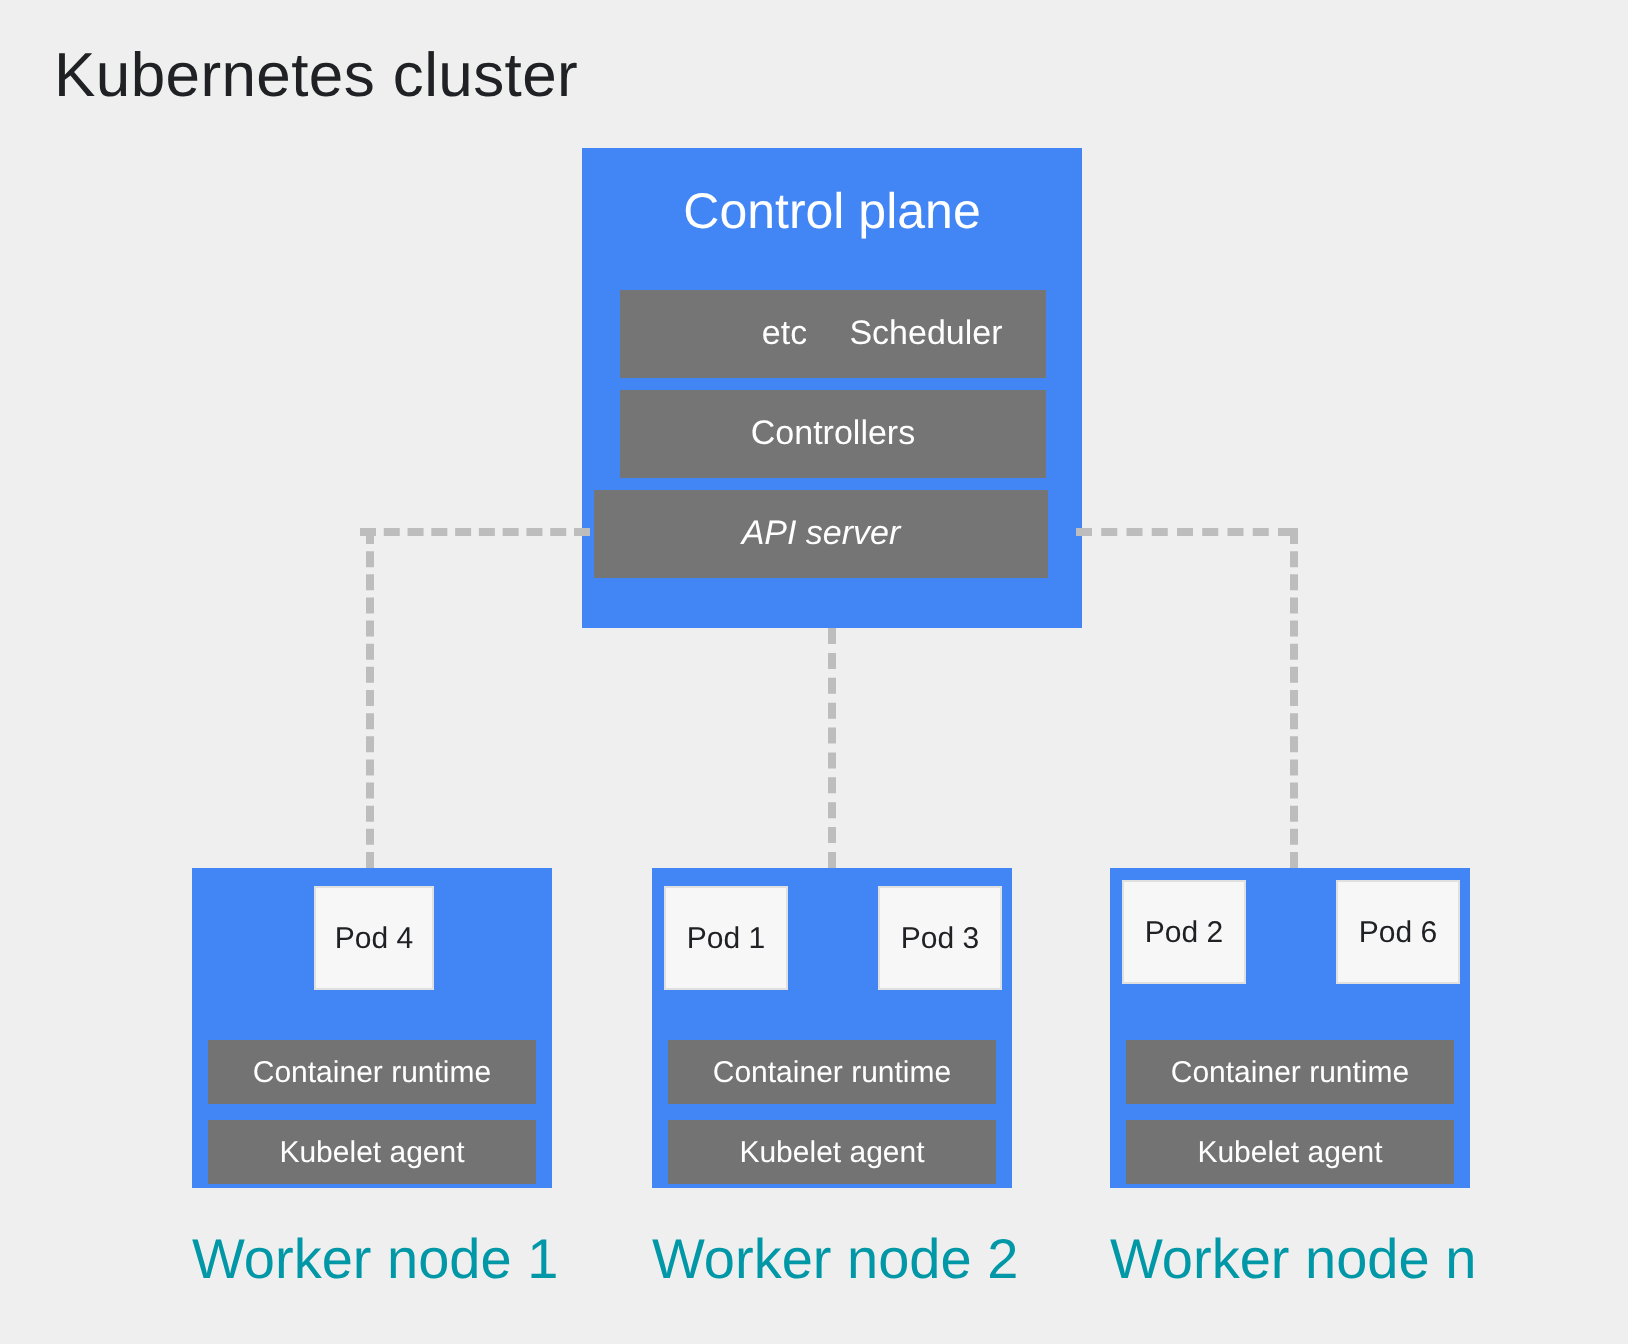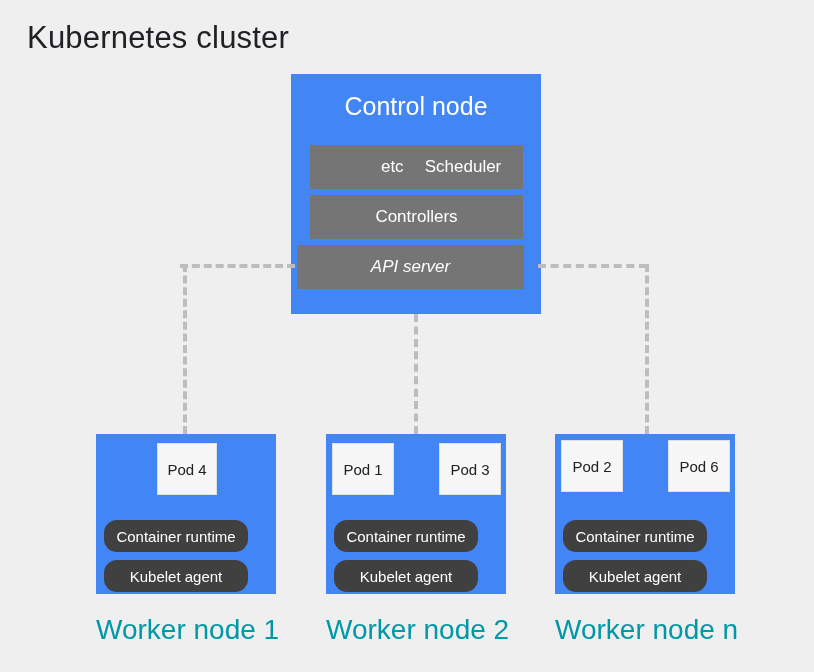--- a/index.html
+++ b/index.html
@@ -108,31 +108,30 @@
     white-space: nowrap;
   }
   .pod-center { left: 61px; top: 9px;  width: 58px; height: 50px; }
   .pod-left   { left: 6px;  top: 9px;  width: 60px; height: 50px; }
   .pod-right  { left: 113px;top: 9px;  width: 60px; height: 50px; }
   .pod-left-n { left: 6px;  top: 6px;  width: 60px; height: 50px; }
   .pod-right-n{ left: 113px;top: 6px;  width: 60px; height: 50px; }
 
   .node-bar {
     position: absolute;
-    background: #404040;
+    background: #737373;
     color: #ffffff;
     display: flex;
     align-items: center;
     justify-content: center;
     font-size: 15px;
     white-space: nowrap;
     left: 8px;
-    width: 144px;
+    width: 164px;
     height: 32px;
-    border-radius: 13px;
   }
   .bar-runtime { top: 86px; }
   .bar-kubelet { top: 126px; }
 
   .node-label {
     position: absolute;
     top: 614px;
     width: 180px;
     text-align: center;
     color: #0097a7;
@@ -144,21 +143,21 @@
   #label-n { left: 555px; }
 </style>
 </head>
 <body>
 
 <div id="canvas">
 
   <div class="page-title">Kubernetes cluster</div>
 
   <div id="control-plane" class="blue-panel">
-    <div class="cp-title">Control node</div>
+    <div class="cp-title">Control plane</div>
     <div id="cp-etcd" class="cp-box">etcd</div>
     <div id="cp-sched" class="cp-box">Scheduler</div>
     <div id="cp-ctrl" class="cp-box">Controllers</div>
     <div id="cp-api" class="cp-box">API server</div>
   </div>
 
   <div id="link-h-left" class="dash-h"></div>
   <div id="link-h-right" class="dash-h"></div>
   <div id="link-v-left" class="dash-v"></div>
   <div id="link-v-mid" class="dash-v"></div>

